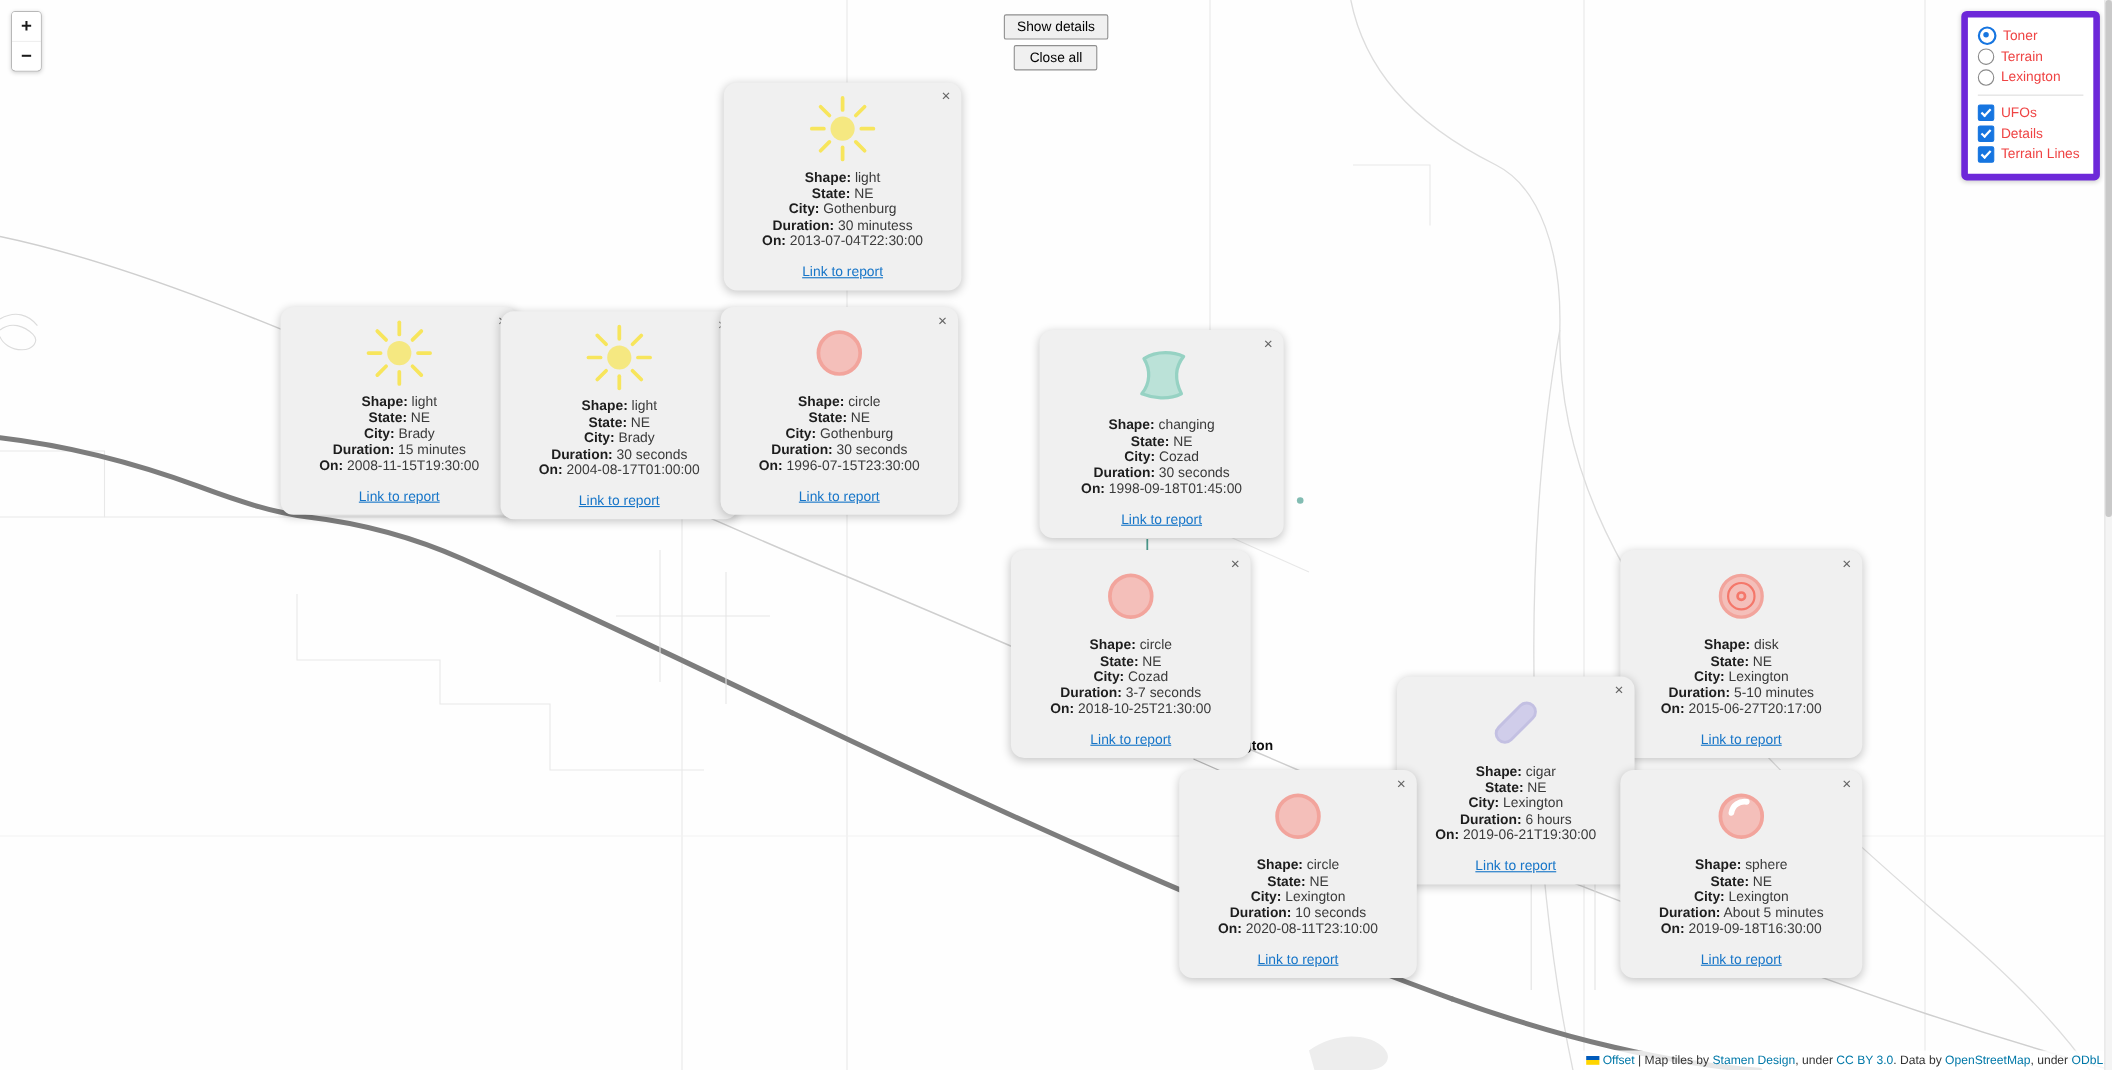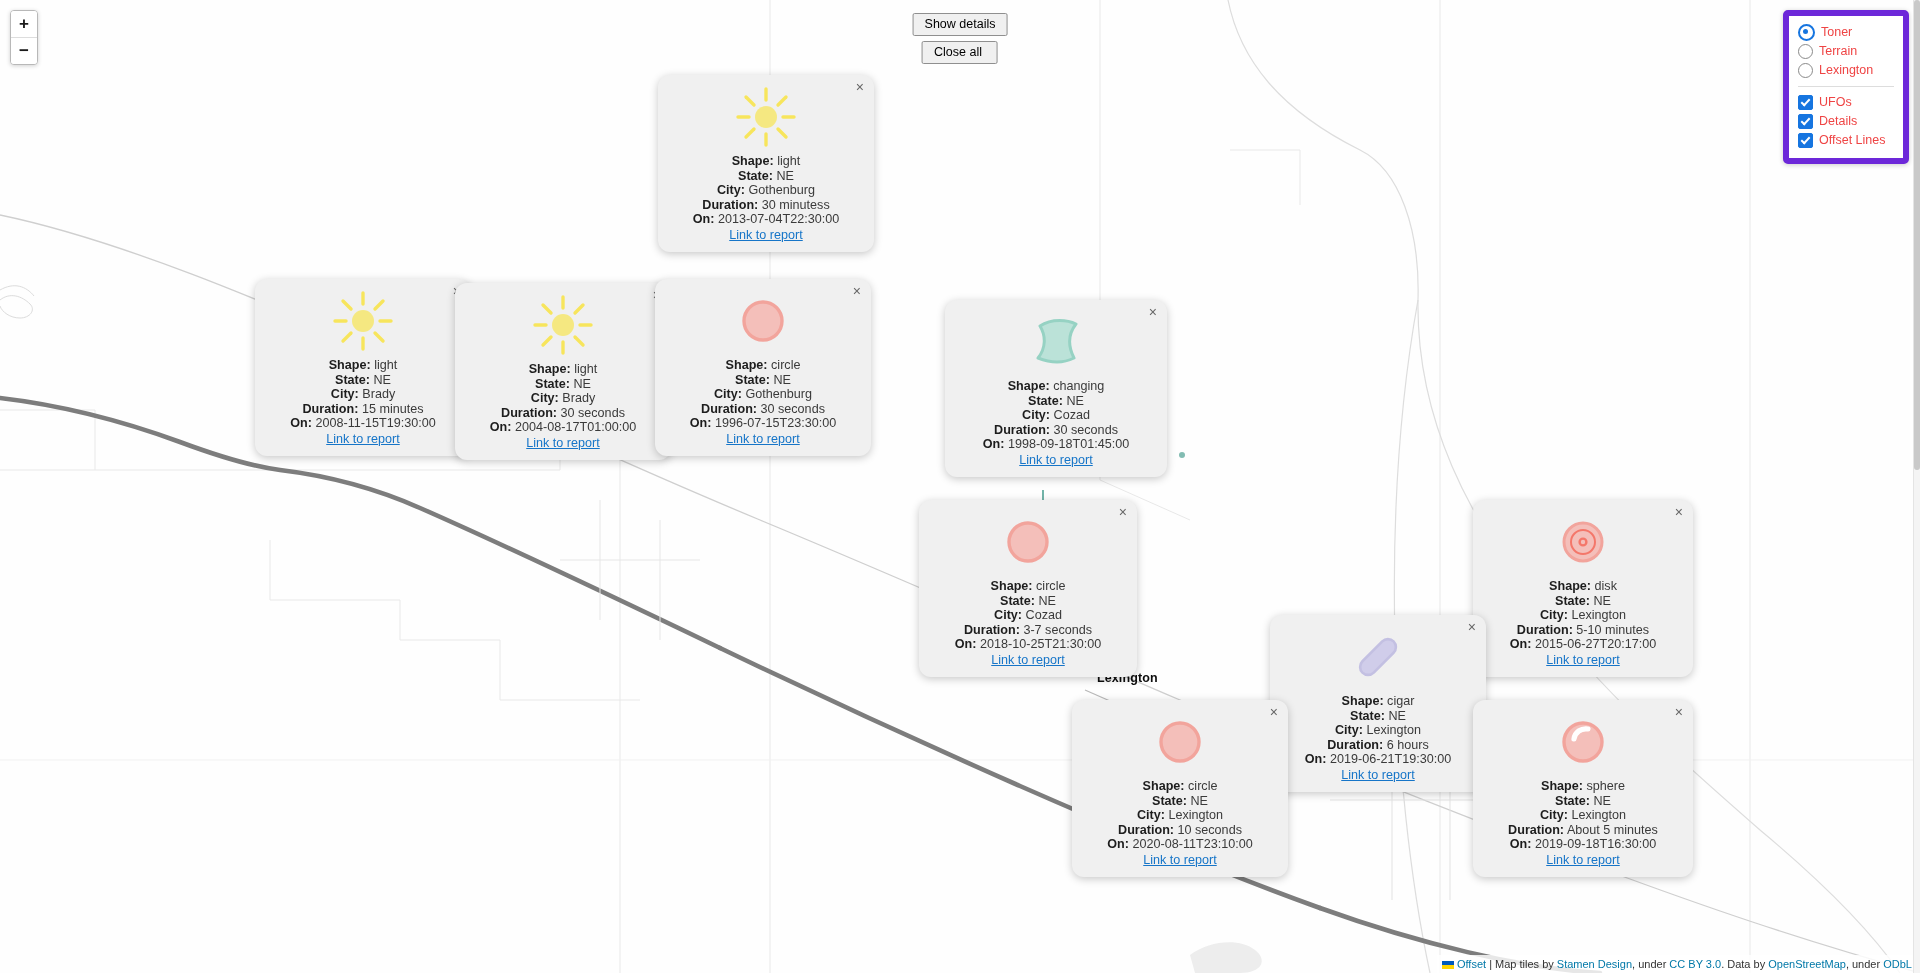--- a/index.html
+++ b/index.html
@@ -69,21 +69,21 @@
   .ui-button {
     font-family: "Liberation Sans", sans-serif;
     font-size: 12.5px;
     color: #000;
     background: #f0f0f0;
     border: 1px solid #8f8f8f;
     border-radius: 2px;
     padding: 3px 11px 4px 11px;
     cursor: pointer;
     min-width: 76px;
-    text-align: left;
+    text-align: center;
   }
 
   
   .layers-control {
     position: absolute; right: 11px; top: 10px;
     background: #fff;
     border: 6px solid #6d28d9;
     border-radius: 5px;
     box-shadow: 0 1px 5px rgba(0,0,0,.2);
     padding: 7px 9px 8px 9px;
@@ -149,21 +149,21 @@
   .popup-icon {
     height: 62px;
     display: flex; align-items: center; justify-content: center;
     margin: 2px 0 6px 0;
   }
   .popup-fields { font-size: 12.6px; color: #3a3a3a; line-height: 14.1px; text-align: center; }
   .popup-fields div { padding: 0 0 0.5px 0; white-space: nowrap; }
   .popup-fields b { color: #1d1d1d; font-weight: bold; }
   .popup-link {
     display: inline-block;
-    margin-top: 1px;
+    margin-top: 13px;
     font-size: 12.6px;
     color: #1675c8;
     text-decoration: underline;
     cursor: pointer;
   }
 
   
   .attribution {
     position: absolute; right: 0; bottom: 0;
     background: rgba(255,255,255,.82);
@@ -303,21 +303,21 @@
     <div class="layers-row">
       <span class="check-mark on"></span>
       <span>UFOs</span>
     </div>
     <div class="layers-row">
       <span class="check-mark on"></span>
       <span>Details</span>
     </div>
     <div class="layers-row">
       <span class="check-mark on"></span>
-      <span>Offset Lines</span>
+      <span>Terrain Lines</span>
     </div>
   </div>
 
   <div id="popup-layer">
       <div class="popup" style="left: 658px; top: 75px; width: 190px;">
         <span class="popup-close">×</span>
      <div class="popup-icon">
           <svg width="62" height="62" viewBox="0 0 62 62">
         <circle cx="31" cy="31" r="11" fill="#f7e55c" opacity="0.75"></circle>
         <g stroke="#f7e55c" stroke-width="3.4" stroke-linecap="round">

